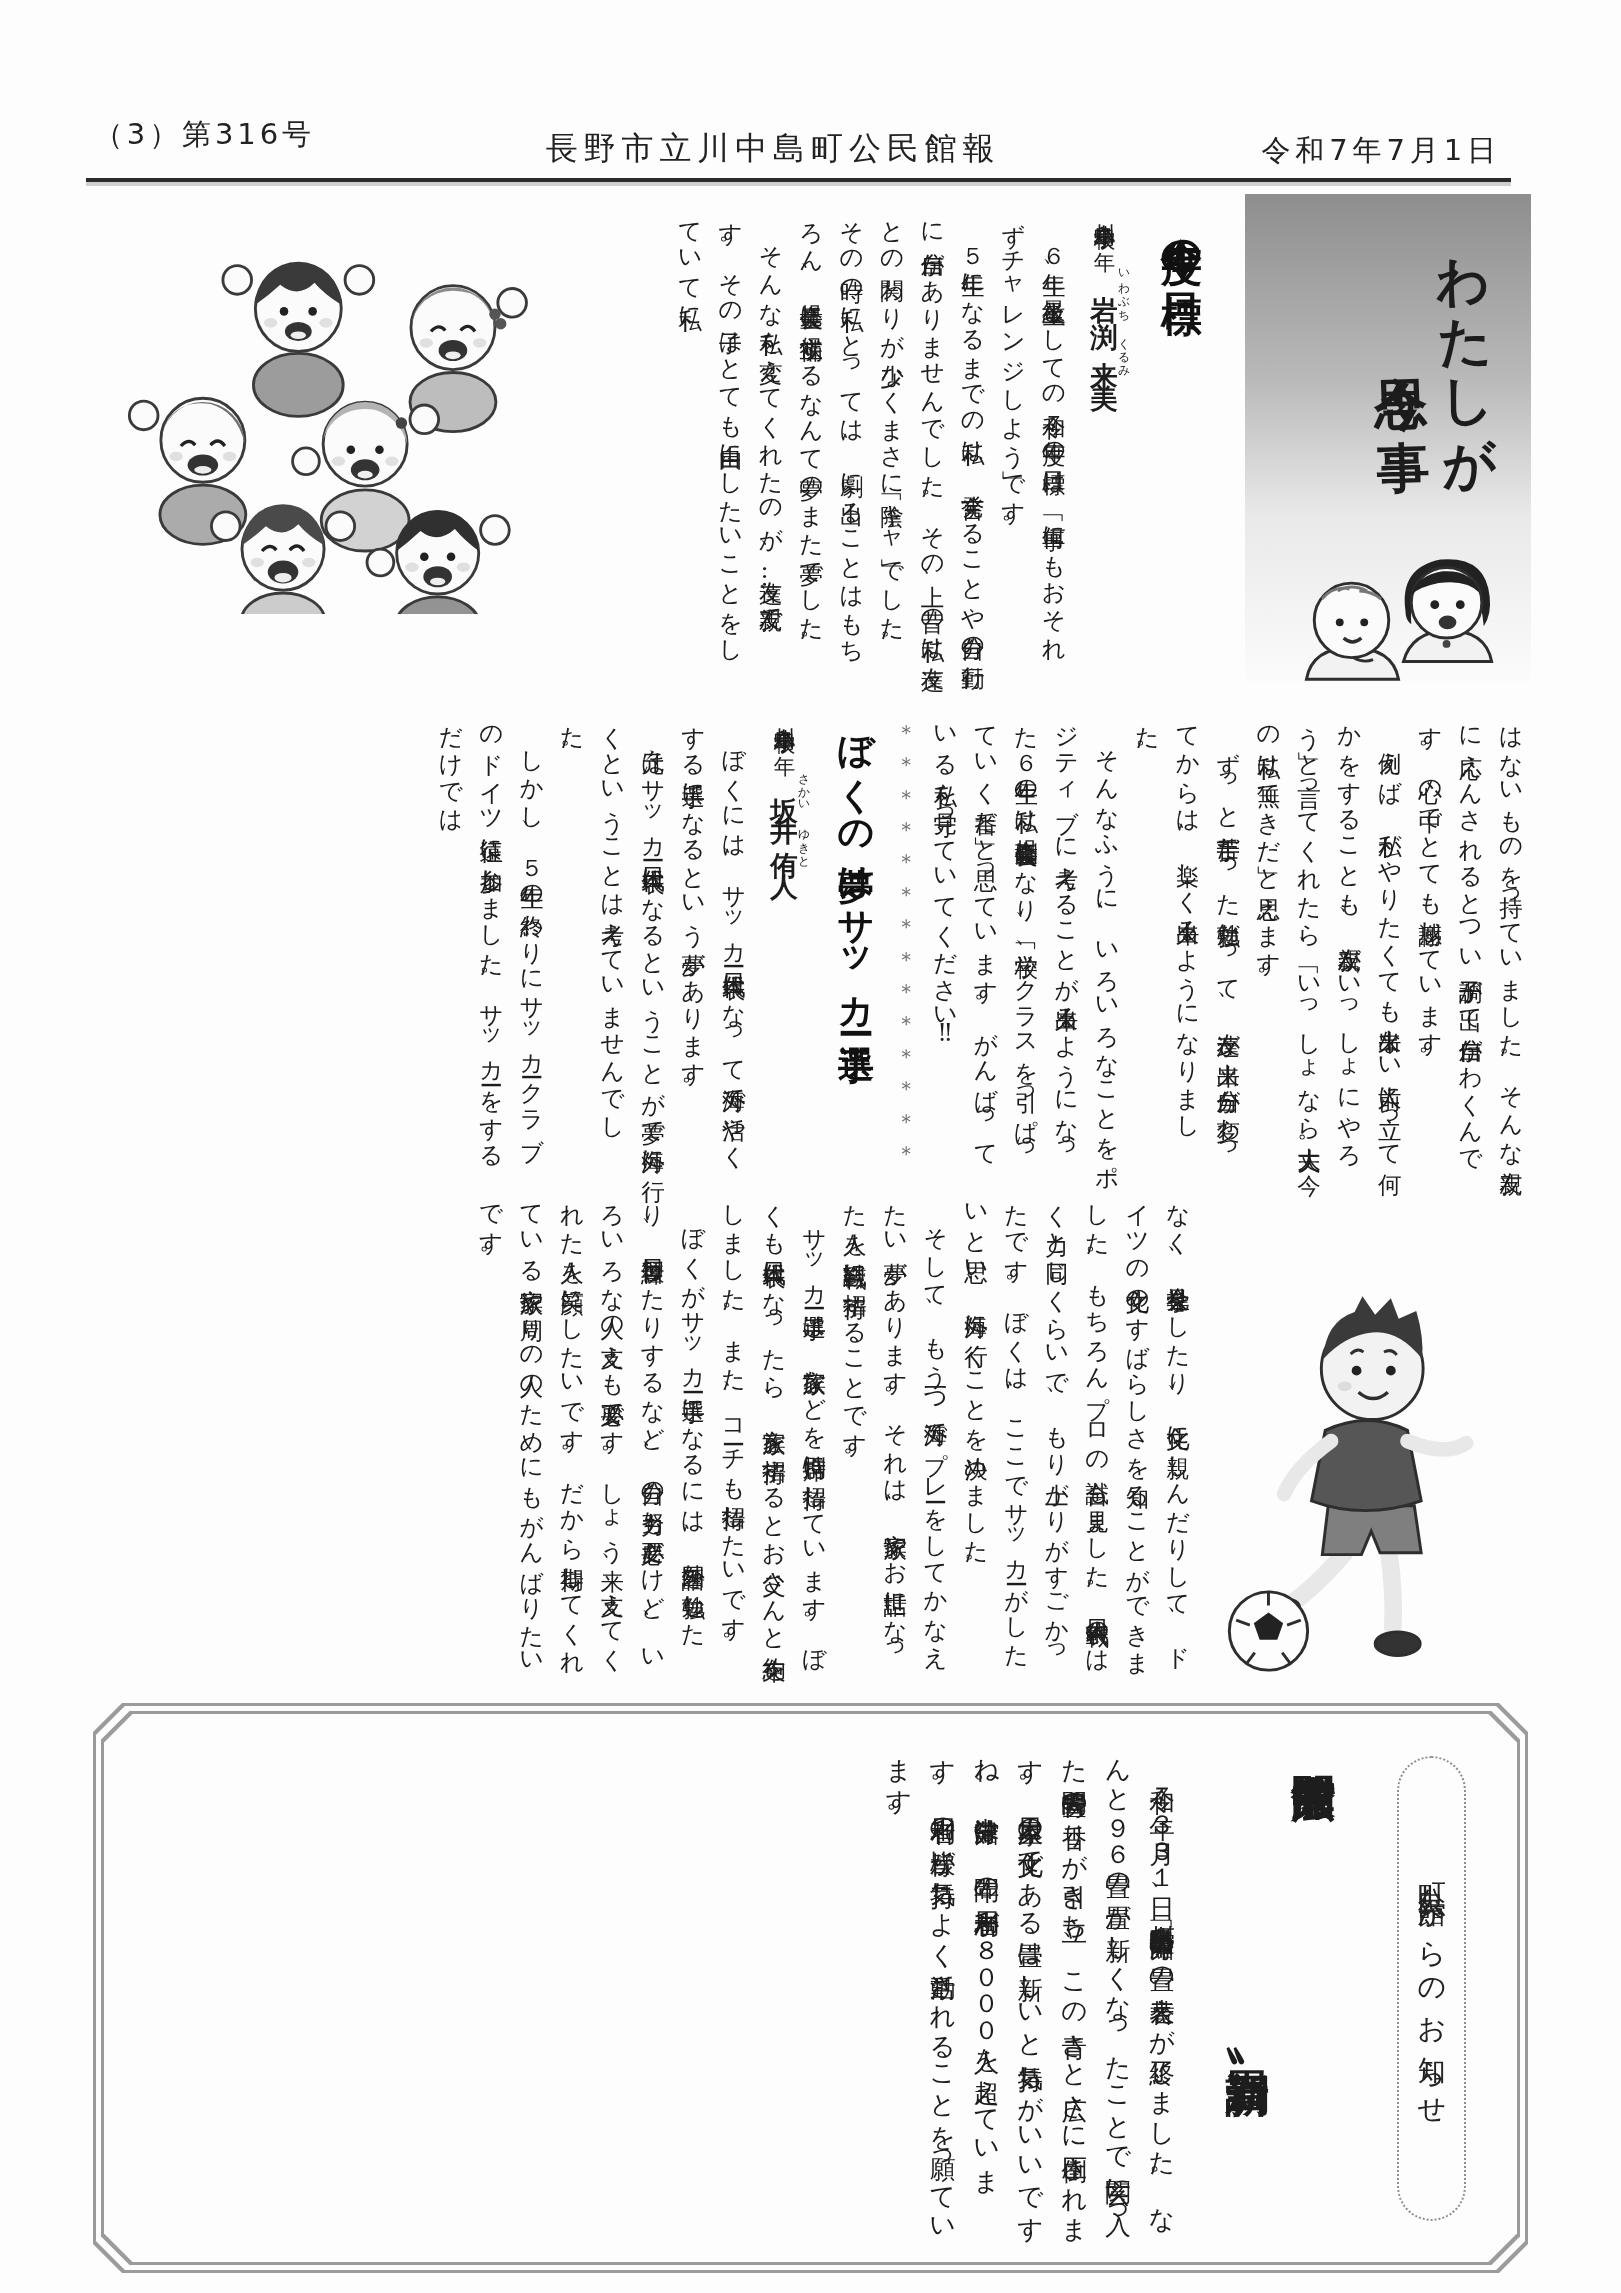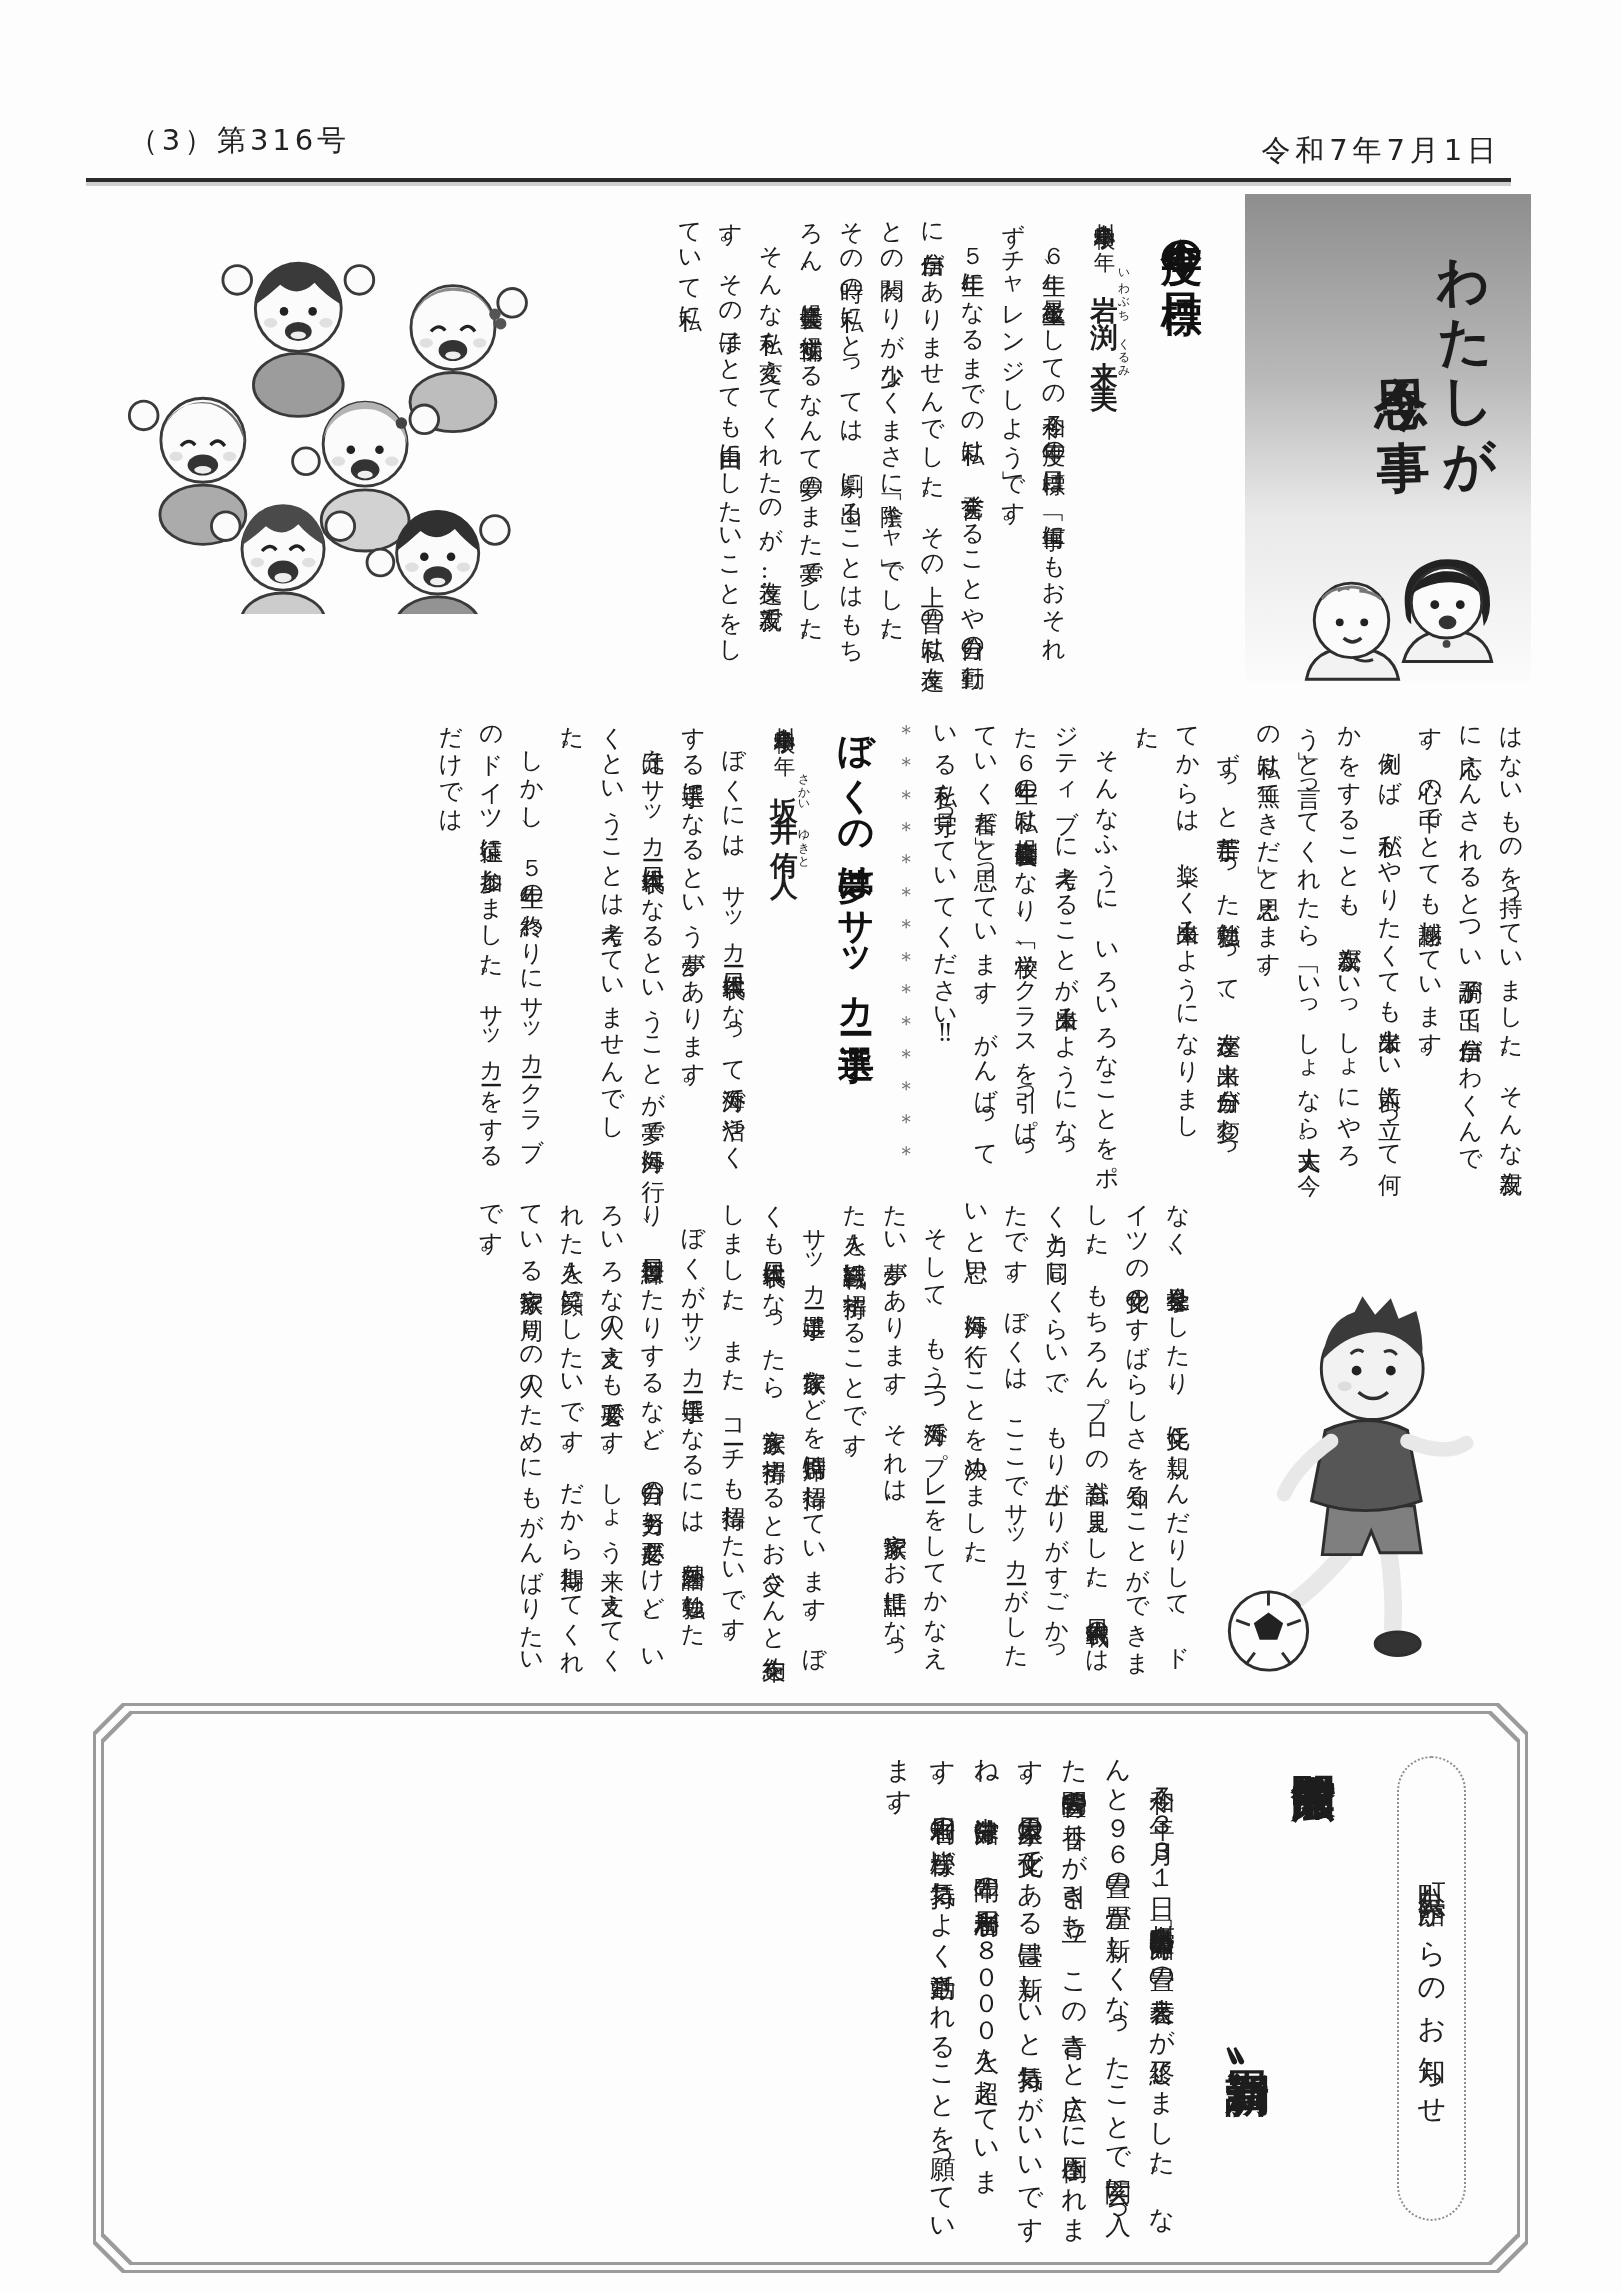--- a/index.html
+++ b/index.html
@@ -1,21 +1,21 @@
 <!DOCTYPE html>
 <html><head>
 <meta charset="utf-8">
 <style>
   html,body{margin:0;padding:0;background:#e9e9e9;}
   .page{position:relative;width:1621px;height:2294px;background:#fdfdfd;margin:0 auto;overflow:hidden;
         font-family:"DejaVu Serif","Liberation Serif",serif;color:#1d1d1d;}
   
   .hdr{position:absolute;top:120px;left:90px;width:1439px;height:51px;
        font-family:"DejaVu Sans","Liberation Sans",sans-serif;font-size:29px;color:#222;}
-  .hdr .issue{position:absolute;left:3.9px;bottom:10px;letter-spacing:3.9px;margin-left:35px;}
+  .hdr .issue{position:absolute;left:3.9px;bottom:16px;letter-spacing:3.9px;}
   .hdr .title{position:absolute;left:50%;transform:translateX(-58%);bottom:0;font-size:32px;letter-spacing:5.9px;}
   .hdr .date{position:absolute;right:28px;bottom:0;letter-spacing:4.9px;}
   .rule{position:absolute;top:178px;left:86px;width:1425px;height:3.9px;background:#2b2b2b;box-shadow:0 3.9px 0 #cfcfcf;}
   
   .vtext{writing-mode:vertical-rl;text-orientation:mixed;font-size:23.5px;line-height:1.72;letter-spacing:1px;}
   .vtext p{margin:0;padding:0;}
   .headline{font-family:"DejaVu Sans","Liberation Sans",sans-serif;font-weight:bold;font-size:41px;
             line-height:1.45;letter-spacing:2px;margin-left:17.6px;color:#111;}
   .headline.h2{font-size:36px;margin-left:15.7px;margin-right:5.9px;}
   .byline{font-family:"DejaVu Sans","Liberation Sans",sans-serif;font-size:21.6px;line-height:2.2;margin-left:21.6px;}
@@ -75,20 +75,21 @@
   .capsule span{writing-mode:vertical-rl;font-family:"DejaVu Sans","Liberation Sans",sans-serif;
                 font-size:28px;letter-spacing:5.9px;color:#222;}
 </style>
 </head>
 <body>
 
 <div class="page">
 
   <div class="hdr">
     <span class="issue">（3）第316号</span>
+    <span class="title">長野市立川中島町公民館報</span>
     <span class="date">令和7年7月1日</span>
   </div>
   <div class="rule"></div>
 
   <section class="band-top">
     <div class="kids-illu">
       <svg viewBox="0 0 460 440" width="451" height="420">
         <g stroke="#3a3a3a" stroke-width="3">
 
           <g transform="translate(212,120)">

